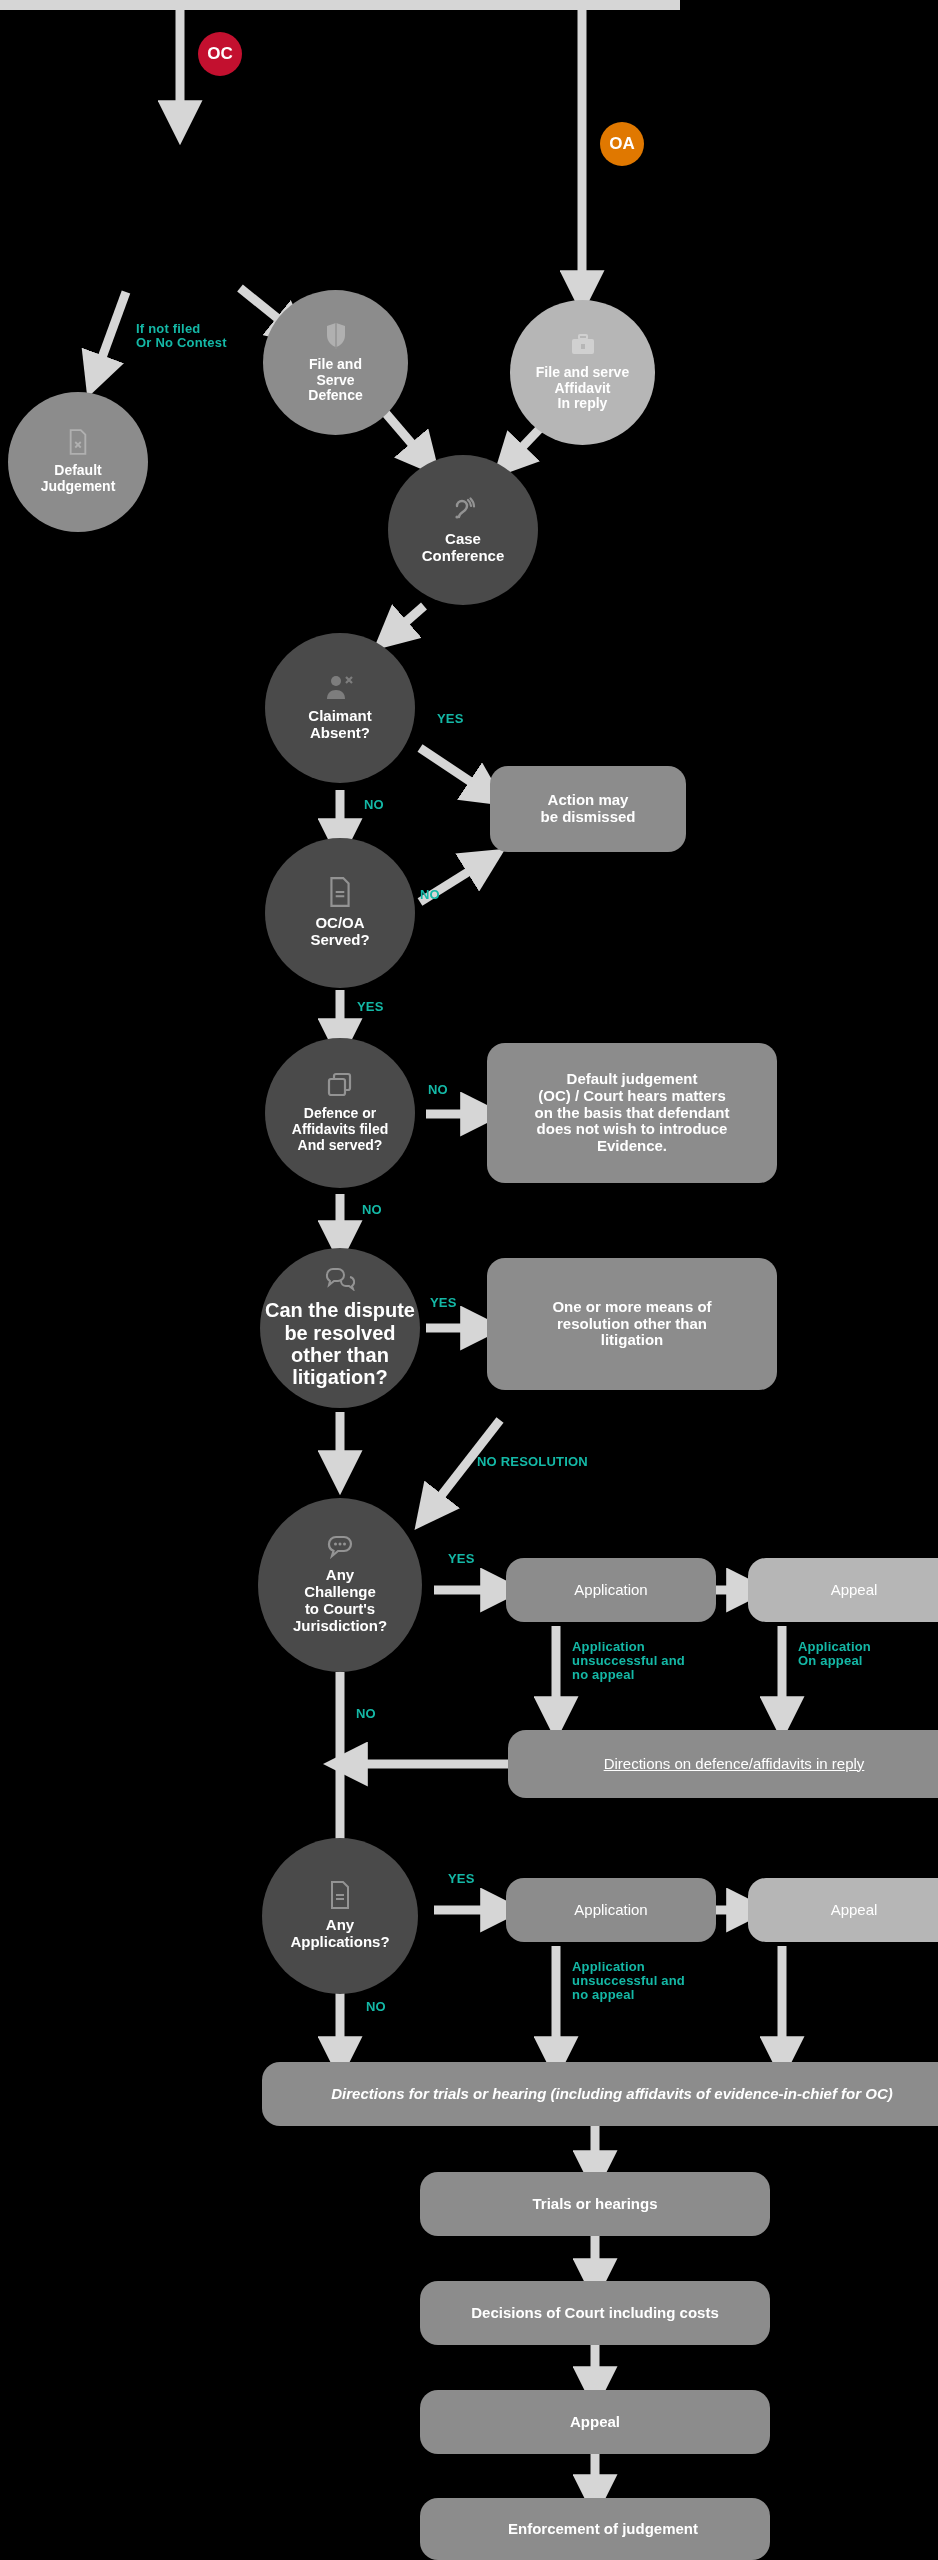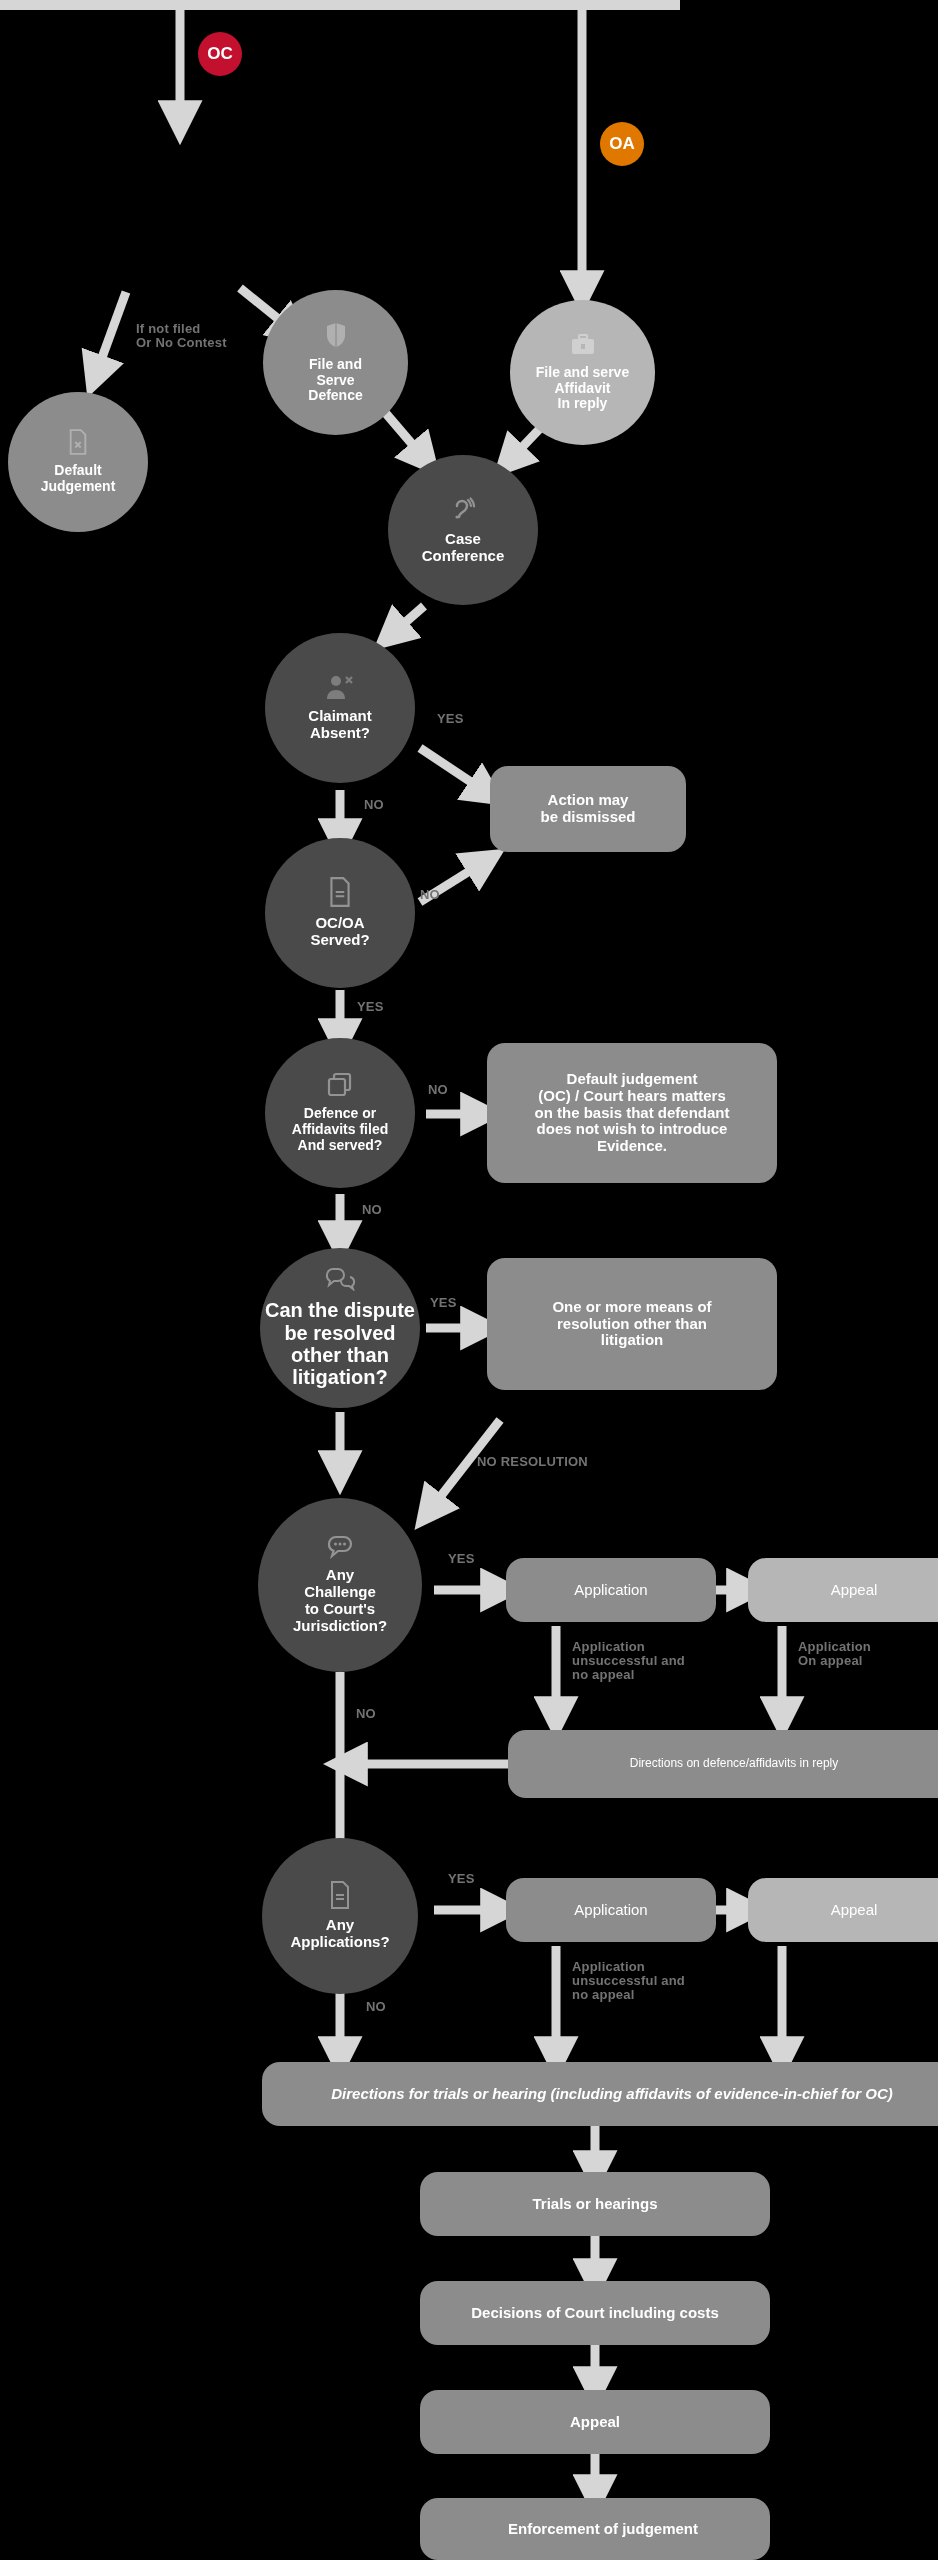--- a/index.html
+++ b/index.html
@@ -13,21 +13,21 @@
   .rrect{border-radius:18px;}
   .node .ic{display:block;margin-bottom:4px;opacity:.55;}
   .node .lbl{line-height:1.12;font-weight:bold;}
 
   .c-dark{background:#4a4a4a;}
   .c-mid{background:#8c8c8c;}
   .c-light{background:#b6b6b6;}
   .c-box{background:#8c8c8c;}
   .c-boxlight{background:#b6b6b6;}
 
-  .edgelbl{position:absolute;color:#737373;font-weight:bold;letter-spacing:.2px;
+  .edgelbl{position:absolute;color:#14b8a6;font-weight:bold;letter-spacing:.2px;
            line-height:1.08;white-space:pre-line;}
 
   .badge{position:absolute;border-radius:50%;display:flex;align-items:center;
          justify-content:center;color:#fff;font-weight:bold;}
   .badge-oc{background:#c3102f;}
   .badge-oa{background:#e07800;}
 
   .topbar{position:absolute;background:#d6d6d6;}
 </style>
 </head>
@@ -232,21 +232,21 @@
 
   <div class="node rrect c-box" style="left:506px;top:1558px;width:210px;height:64px;">
     <span class="lbl" style="font-size:15px;font-weight:normal;">Application</span>
   </div>
 
   <div class="node rrect c-boxlight" style="left:748px;top:1558px;width:212px;height:64px;">
     <span class="lbl" style="font-size:15px;font-weight:normal;color:#fff;">Appeal</span>
   </div>
 
   <div class="node rrect c-box" style="left:508px;top:1730px;width:452px;height:68px;">
-    <span class="lbl" style="font-size:12px;font-weight:normal;">Directions on defence/affidavits in reply</span>
+    <span class="lbl" style="font-size:15px;font-weight:normal;text-decoration:underline;">Directions on defence/affidavits in reply</span>
   </div>
 
   <div class="node rrect c-box" style="left:506px;top:1878px;width:210px;height:64px;">
     <span class="lbl" style="font-size:15px;font-weight:normal;">Application</span>
   </div>
 
   <div class="node rrect c-boxlight" style="left:748px;top:1878px;width:212px;height:64px;">
     <span class="lbl" style="font-size:15px;font-weight:normal;color:#fff;">Appeal</span>
   </div>
 

